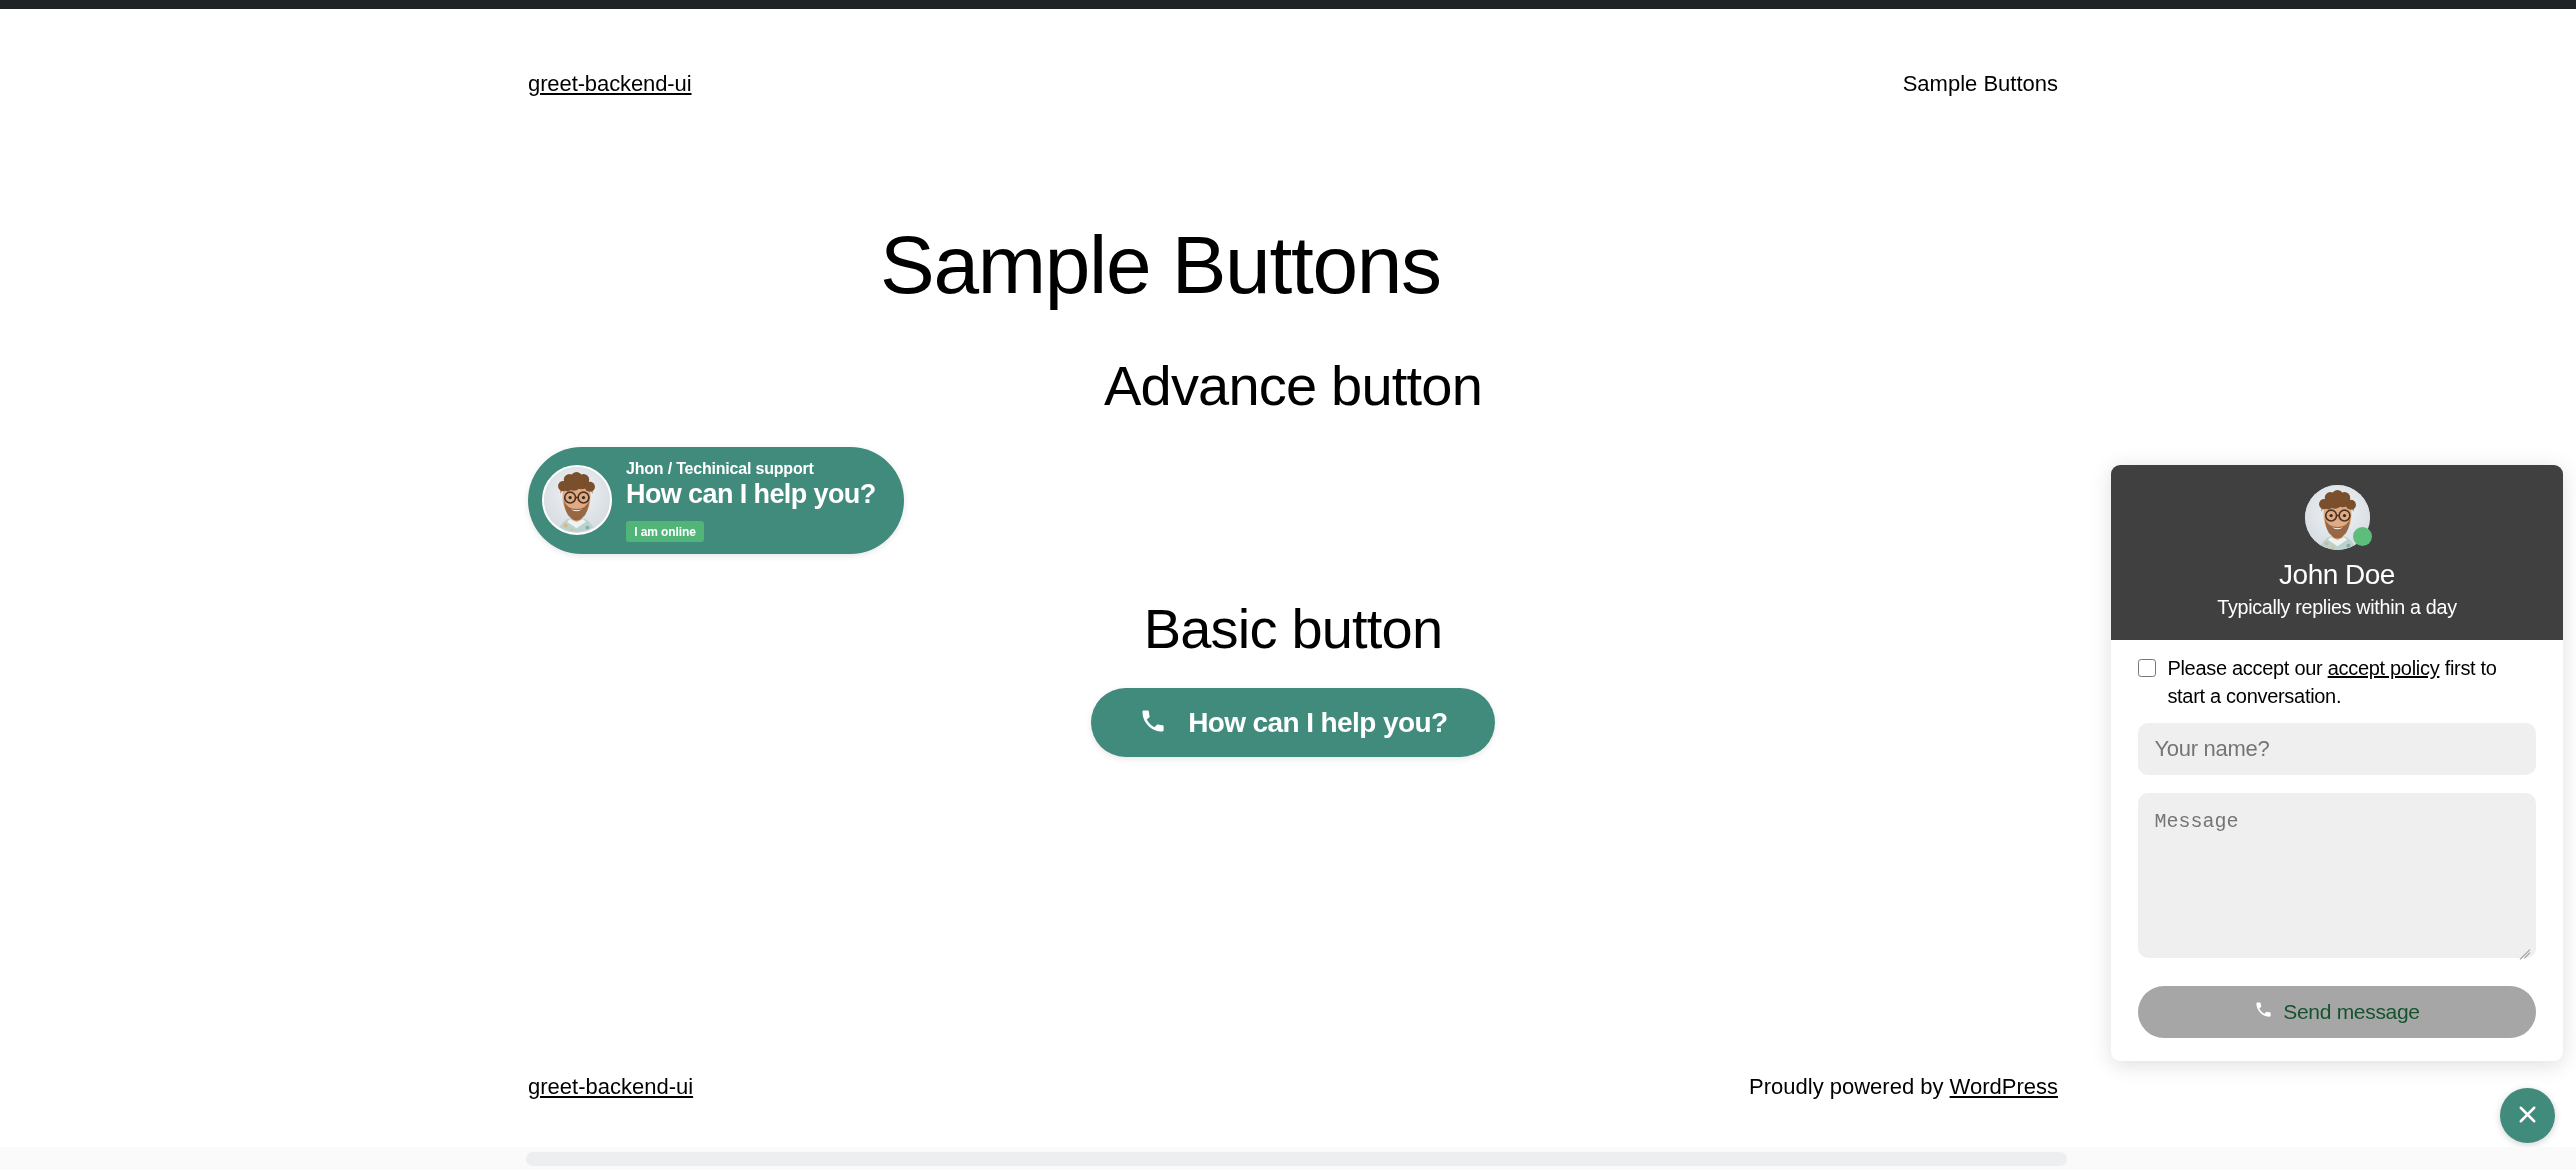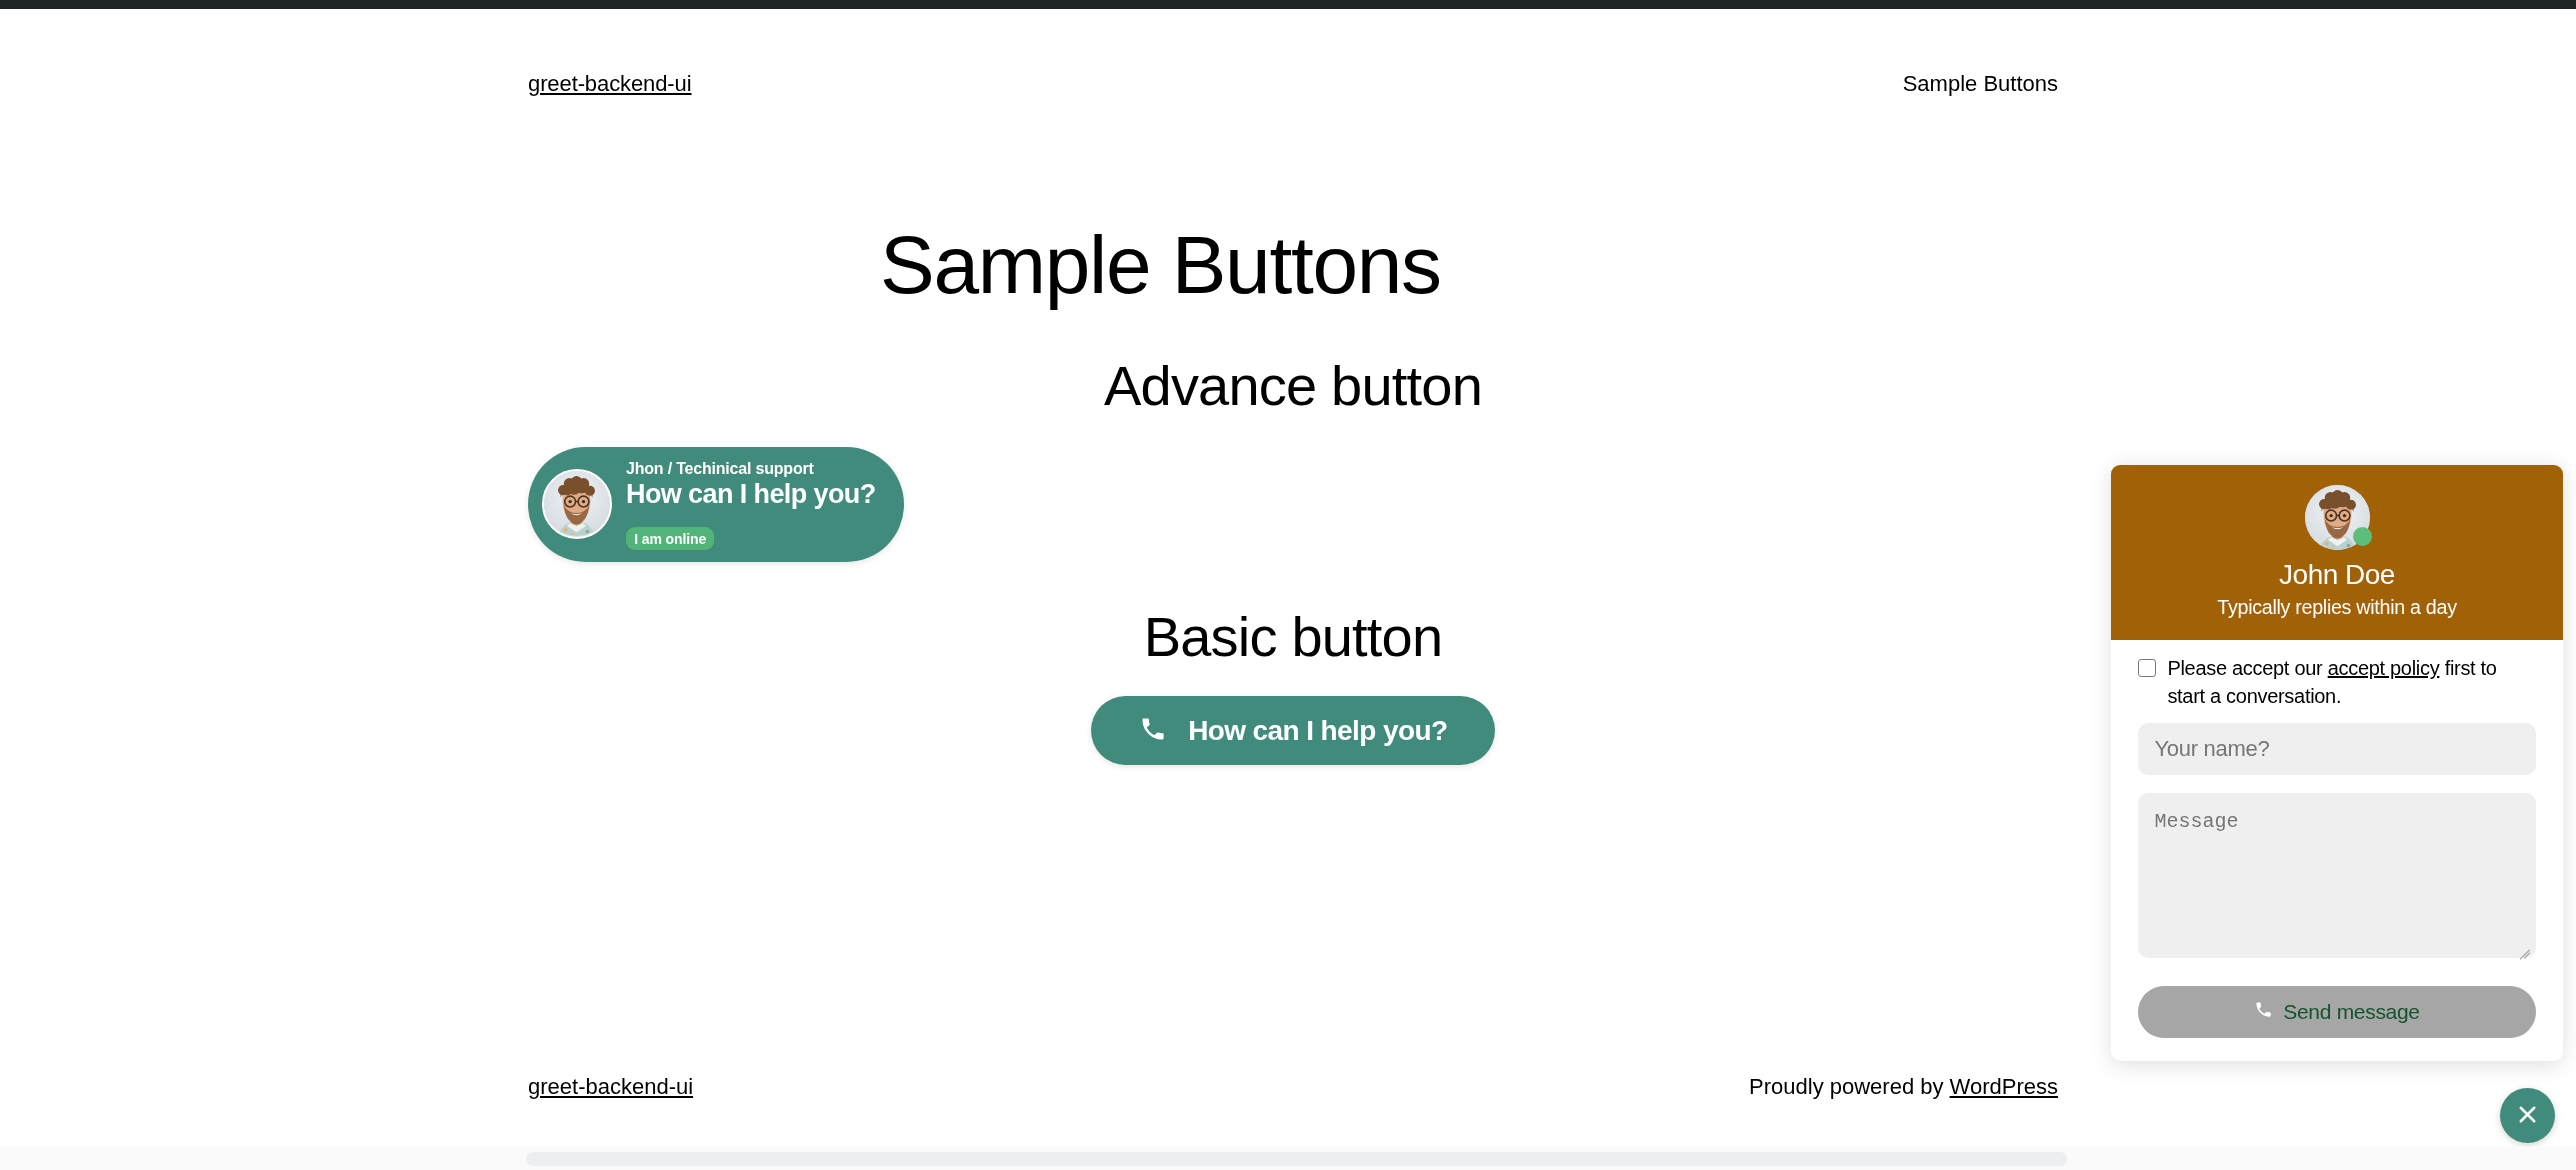--- a/index.html
+++ b/index.html
@@ -131,26 +131,26 @@
     font-weight: 700;
     color: #ffffff;
     letter-spacing: -0.6px;
     white-space: nowrap;
     line-height: 1.1;
   }
   .online-badge {
     display: inline-block;
     background: #51b478;
     color: #ffffff;
-    font-size: 14px;
+    font-size: 12px;
     font-weight: 700;
     letter-spacing: -0.1px;
-    border-radius: 9px;
+    border-radius: 3px;
     padding: 3.2px 8.2px 3.8px 8.2px;
-    margin-top: 16px;
+    margin-top: 10px;
     white-space: nowrap;
   }
 
   
   .basic-wrap {
     display: flex;
     justify-content: center;
     margin-top: 27px;
   }
   .basic-button {
@@ -205,21 +205,21 @@
     left: 2111px;
     width: 452px;
     height: 596px;
     background: #ffffff;
     border-radius: 9px;
     box-shadow: 0 3.8px 21.6px rgba(0,0,0,0.13);
     overflow: hidden;
     z-index: 30;
   }
   .chat-header {
-    background: #a16207;
+    background: #404040;
     padding: 20px 19px 21.6px 19px;
     text-align: center;
   }
   .chat-avatar-holder {
     position: relative;
     width: 65px;
     height: 65px;
     margin: 0 auto 10px auto;
   }
   .chat-avatar {

